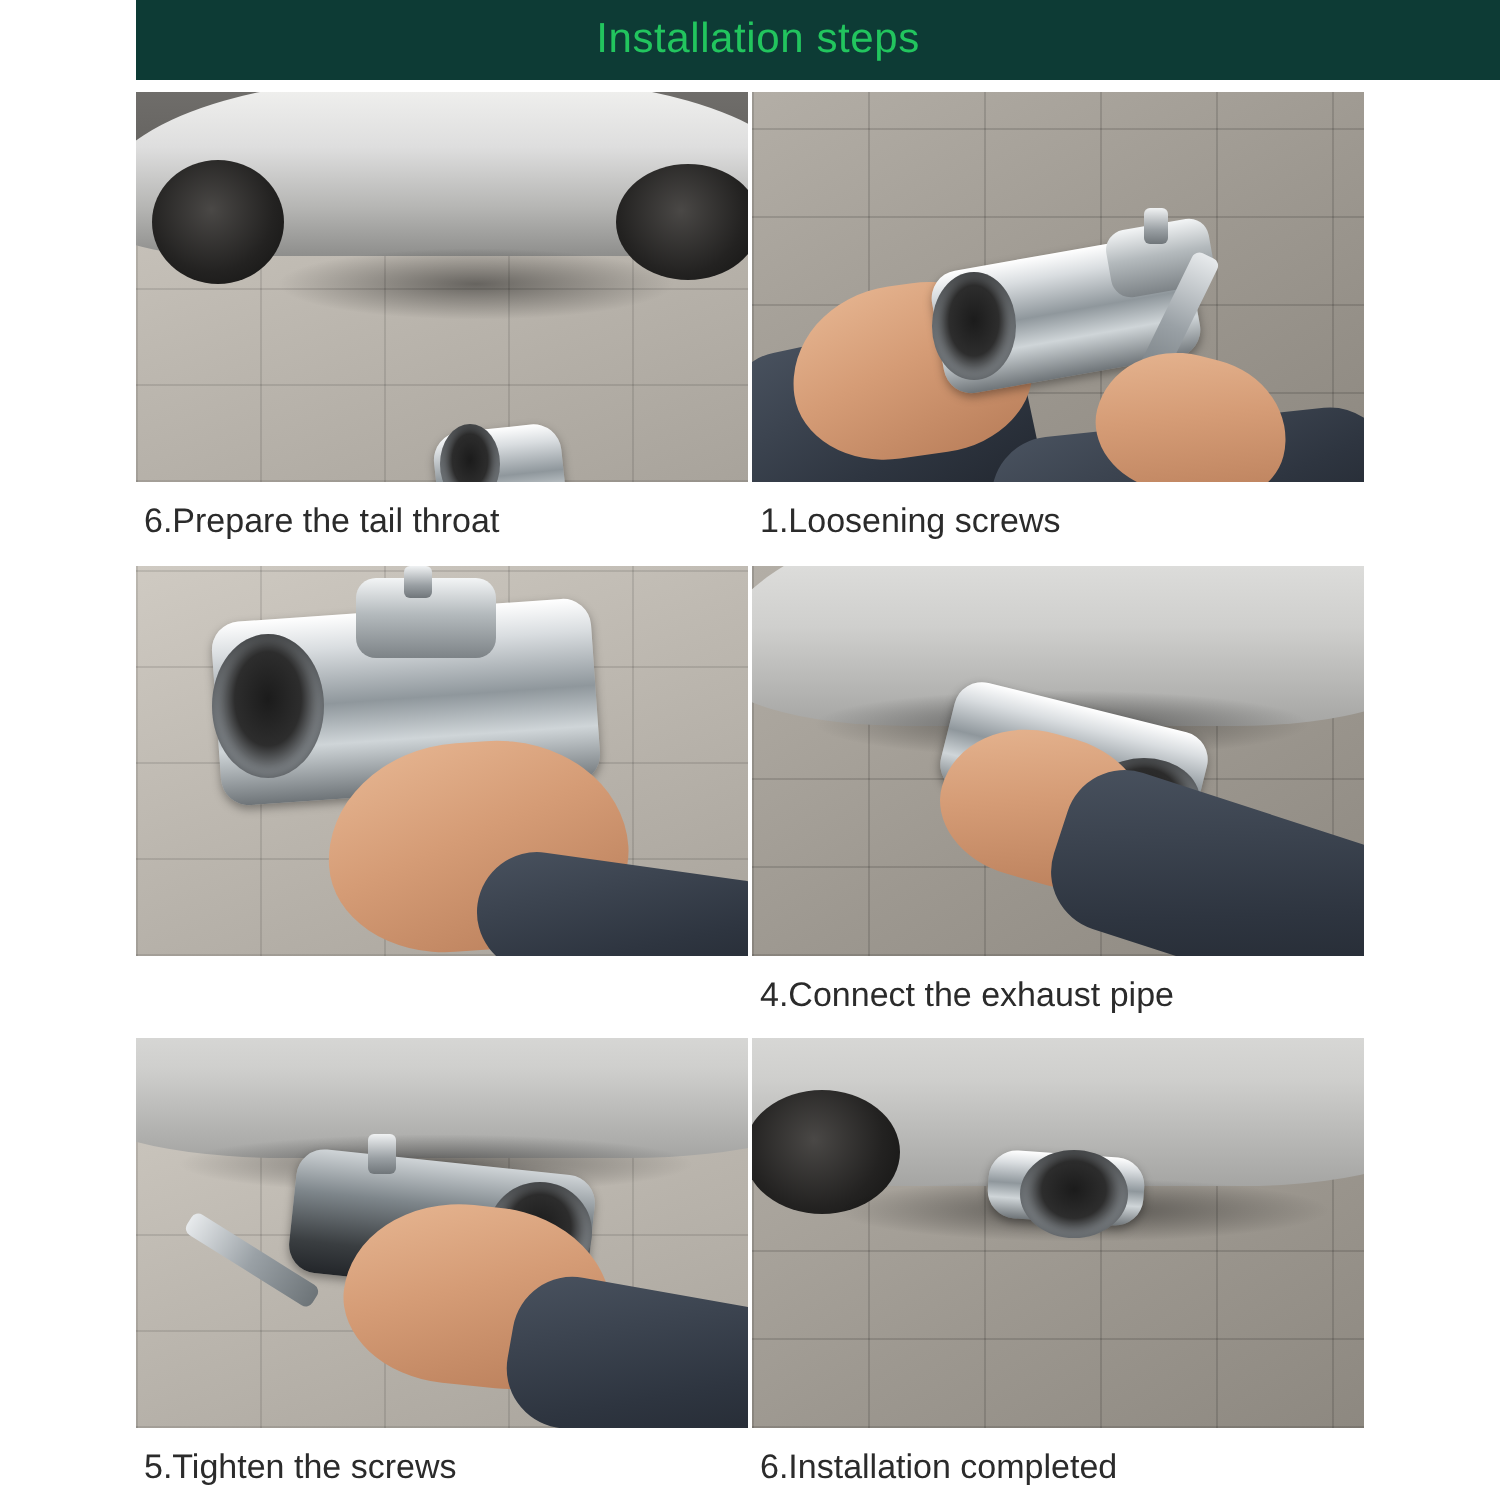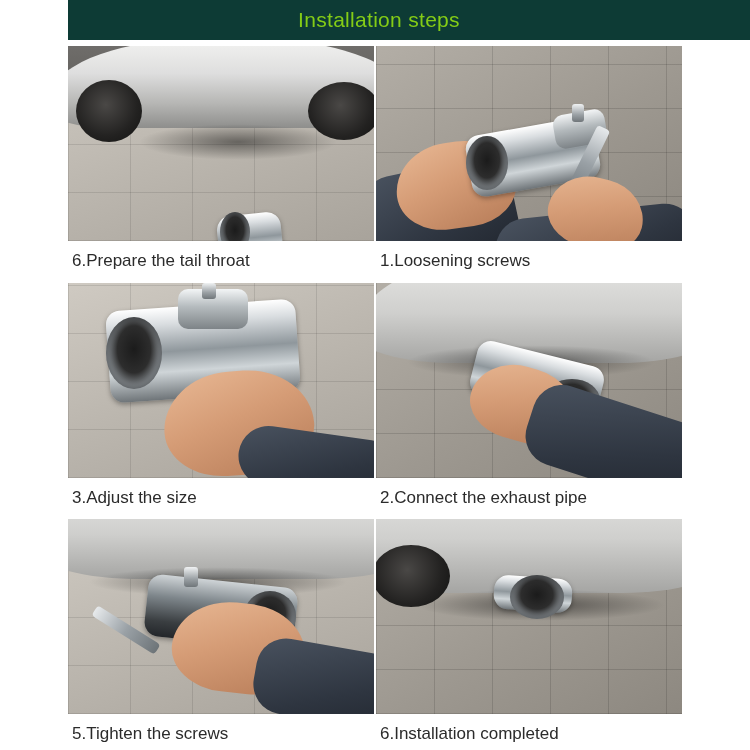--- a/index.html
+++ b/index.html
@@ -31,21 +31,21 @@
     background: #0d3b35;
     color: #ffffff;
     display: flex;
     align-items: center;
     justify-content: center;
   }
   .header-title {
     font-size: 21px;
     letter-spacing: 0.3px;
     font-weight: 400;
-    color: #84cc16;
+    color: #22c55e;
     padding-right: 60px;
   }
 
   
   .steps-grid {
     position: absolute;
     left: 68px;
     top: 46px;
     width: 614px;
     display: grid;
@@ -193,34 +193,33 @@
     <div class="step">
       <div class="step-photo">
         <div class="pav"></div>
         <div class="chrome-pipe" style="left:40px;top:22px;width:190px;height:92px;transform:rotate(-4deg);"></div>
         <div class="pipe-mouth" style="left:38px;top:34px;width:56px;height:72px;"></div>
         <div class="clamp" style="left:110px;top:6px;width:70px;height:40px;"></div>
         <div class="bolt" style="left:134px;top:0px;width:14px;height:16px;"></div>
         <div class="hand" style="left:96px;top:88px;width:150px;height:104px;transform:rotate(-4deg);"></div>
         <div class="sleeve" style="left:170px;top:150px;width:160px;height:60px;transform:rotate(8deg);"></div>
       </div>
-      <div class="step-caption">3.Adjust the size</div>
     </div>
 
     <div class="step">
       <div class="step-photo">
         <div class="pav dark"></div>
         <div class="bumper" style="left:-20px;top:-30px;width:360px;height:110px;"></div>
         <div class="shadow" style="left:30px;top:62px;width:250px;height:34px;"></div>
         <div class="chrome-pipe" style="left:96px;top:70px;width:130px;height:56px;transform:rotate(14deg);"></div>
         <div class="pipe-mouth" style="left:168px;top:96px;width:56px;height:42px;"></div>
         <div class="hand" style="left:94px;top:84px;width:106px;height:74px;transform:rotate(16deg);"></div>
         <div class="sleeve" style="left:150px;top:120px;width:180px;height:82px;transform:rotate(18deg);"></div>
       </div>
-      <div class="step-caption">2.Connect the exhaust pipe</div>
+      <div class="step-caption">4.Connect the exhaust pipe</div>
     </div>
 
     <div class="step">
       <div class="step-photo">
         <div class="pav"></div>
         <div class="bumper" style="left:-30px;top:-40px;width:380px;height:100px;"></div>
         <div class="shadow" style="left:20px;top:48px;width:260px;height:30px;"></div>
         <div class="chrome-pipe" style="left:78px;top:62px;width:150px;height:62px;transform:rotate(6deg);background:linear-gradient(180deg,#cfd4d7 0%,#7e868b 35%,#3a3e41 75%,#23262a 100%);"></div>
         <div class="pipe-mouth" style="left:176px;top:72px;width:52px;height:50px;"></div>
         <div class="bolt" style="left:116px;top:48px;width:14px;height:20px;"></div>

